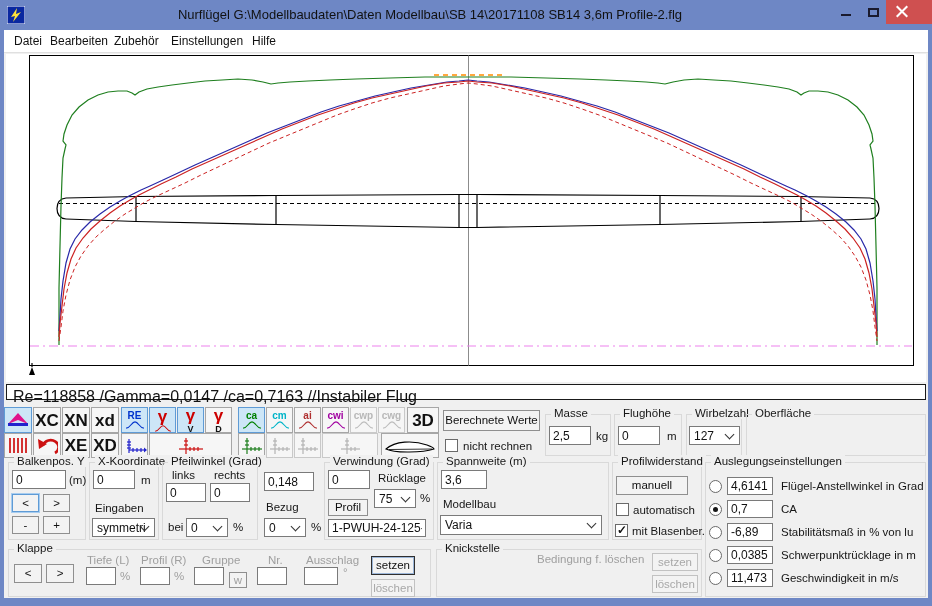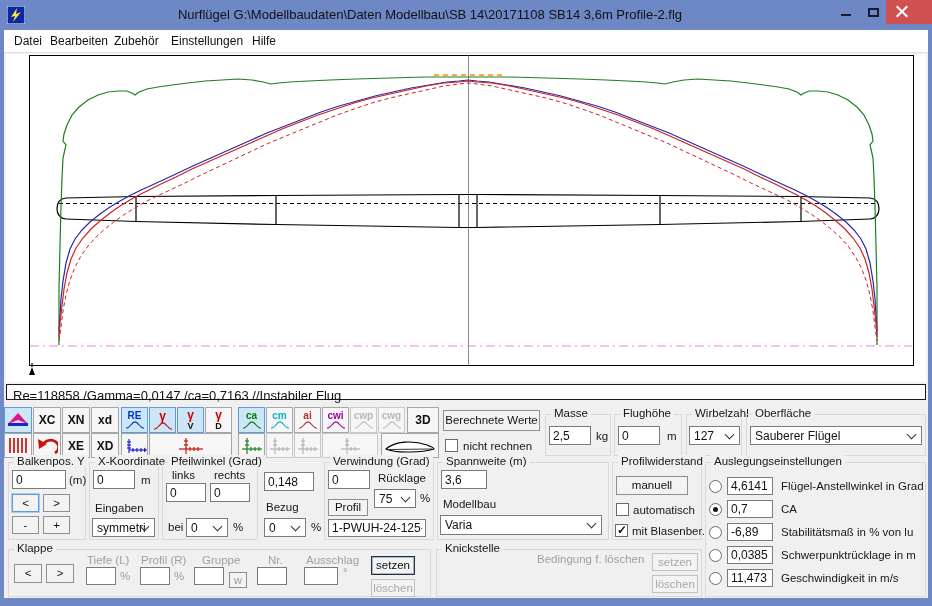--- a/index.html
+++ b/index.html
@@ -15,28 +15,28 @@
   .closebtn{left:886px;top:0;width:46px;height:24px;background:#cf5050;}
   .xbar{position:absolute;left:15px;top:4px;width:2px;height:15px;background:#fff;}
   .x1{transform:rotate(45deg);} .x2{transform:rotate(-45deg);}
   
   .menubar{left:4px;top:30px;width:924px;height:23px;background:#ffffff;border-bottom:1px solid #e0e0e0;}
   .menuitem{position:absolute;top:4px;font-size:12px;color:#111;white-space:nowrap;}
   
   .plotpanel{left:6px;top:54px;width:920px;height:328px;background:#ffffff;}
   .plotpanel svg{position:absolute;left:0;top:0;width:100%;height:100%;}
   
-  .statusbar{left:6px;top:384px;width:920px;height:16px;background:#fff;border:1px solid #1a1a1a;font-size:13px;color:#111;}
+  .statusbar{left:6px;top:384px;width:920px;height:16px;background:#fff;border:1px solid #1a1a1a;font-size:16px;color:#111;}
   .statusbar span{position:absolute;left:6px;top:3px;white-space:nowrap;}
   
   .tbtn{background:#f6f6f6;border:1px solid #a6a6a6;display:flex;flex-direction:column;align-items:center;justify-content:center;line-height:1;cursor:default;}
   .tbtn.active{background:#cde6f7;border-color:#5f9bd5;}
   .tbtn.dis{border-color:#c9c9c9;}
   .tbtn.dis .tl{color:#b8b8b8;}
-  .tl{font-weight:bold;font-size:12px;color:#111;}
+  .tl{font-weight:bold;font-size:17px;color:#111;}
   .tl.small{font-size:10px;}
   .sub{font-size:9px;font-weight:bold;color:#111;margin-top:1px;}
   .pbtn{background:#f3f3f3;border:1px solid #8f8f8f;font-size:11.5px;color:#111;text-align:center;cursor:default;}
   .pbtn.default{border:1px solid #2f2f2f;box-shadow:inset 0 0 0 1px #9cb6d8;}
   .pbtn.dis{color:#a8a8a8;border-color:#c2c2c2;}
   
   .field{border:1px solid #7a7a7a;background:#fff;font-family:"Liberation Sans",sans-serif;font-size:12px;color:#111;padding:0 3px;}
   .combo{border:1px solid #7a7a7a;background:#fff;font-size:12px;color:#111;padding:2px 16px 0 4px;white-space:nowrap;overflow:hidden;}
   .combo.dis{color:#a0a0a0;}
   .chev{position:absolute;right:6px;top:50%;width:6px;height:6px;margin-top:-5px;border-right:1.7px solid #333;border-bottom:1.7px solid #333;transform:rotate(45deg);}
@@ -317,21 +317,20 @@
   <span class="abs lbl" style="left:667px;top:430px;">m</span>
 
   <div class="abs grp" style="left:686px;top:414px;width:56px;height:42px;">
     <span class="gt">Wirbelzahl</span>
   </div>
   <div class="abs combo" style="left:689px;top:426px;width:51px;height:19px;"><span>127</span><span class="chev"></span></div>
 
   <div class="abs grp" style="left:746px;top:414px;width:180px;height:42px;">
     <span class="gt">Oberfläche</span>
   </div>
-  <div class="abs combo" style="left:750px;top:426px;width:172px;height:19px;"><span>Sauberer Flügel</span><span class="chev"></span></div>
 
   <div class="abs grp" style="left:8px;top:462px;width:78px;height:78px;">
     <span class="gt">Balkenpos. Y</span>
   </div>
   <input class="abs field" style="left: 12px; top: 470px; width: 54px; height: 19px;" value="0">
   <span class="abs lbl" style="left:69px;top:474px;">(m)</span>
   <div class="abs pbtn" style="left:12px;top:494px;width:27px;height:18px;line-height:16px;border-color:#5f9bd5;box-shadow:0 0 0 1px #a8cdf0;">&lt;</div>
   <div class="abs pbtn" style="left:43px;top:494px;width:27px;height:18px;line-height:16px;">&gt;</div>
   <div class="abs pbtn" style="left:12px;top:516px;width:27px;height:18px;line-height:16px;">-</div>
   <div class="abs pbtn" style="left:43px;top:516px;width:27px;height:18px;line-height:16px;">+</div>

